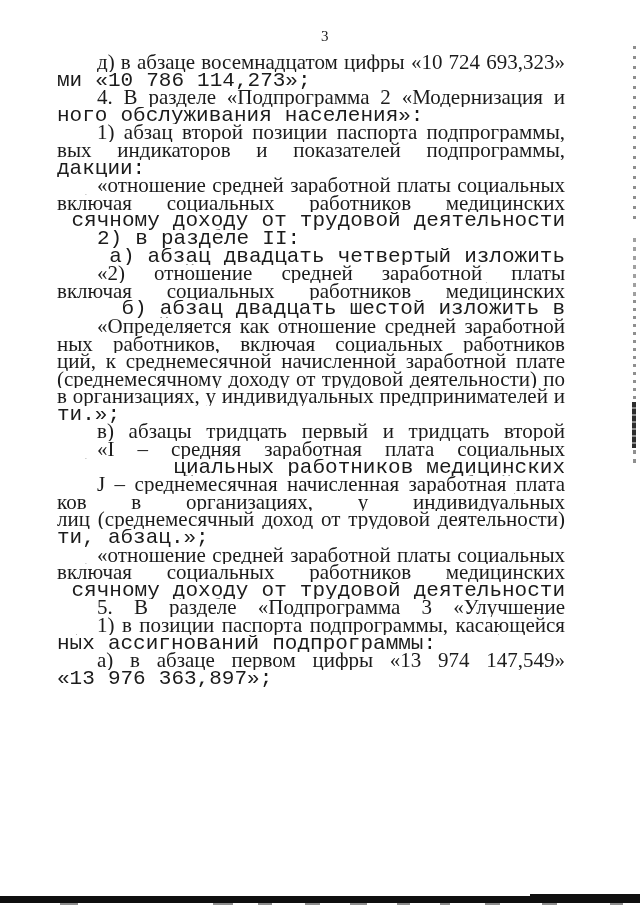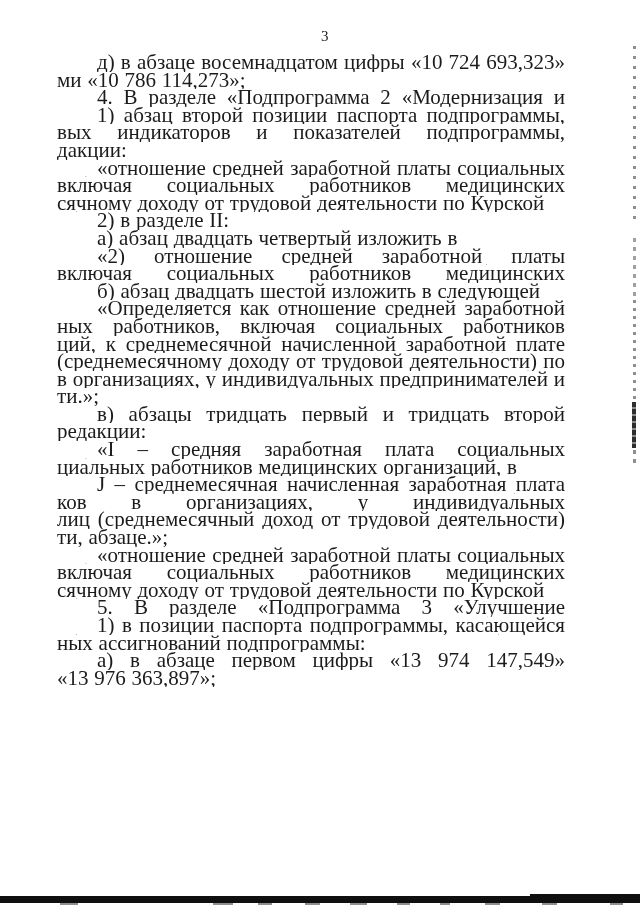--- a/index.html
+++ b/index.html
@@ -30,21 +30,21 @@
   .para { margin: 0; }
   .para.gap { }
   .line {
     height: 17.6px;
     overflow: hidden;
     text-align: justify;
     text-align-last: justify;
     word-spacing: 0.5px;
   }
   .line.first { text-indent: 40px; }
-  .line.last  { text-align: left; text-align-last: left; }
+  .line.last  { text-align: right; text-align-last: left; font-family: Liberation Mono, monospace; }
 
   
   .edge-strip {
     position: absolute;
     width: 3px; left: 633px;
   }
   .edge-a {
     top: 46px; height: 174px;
     background: repeating-linear-gradient(to bottom,
       var(--dashGray) 0 3px, transparent 3px 10px);
@@ -96,20 +96,21 @@
 
   <div class="pagenum">3</div>
 
   <div class="content" id="content">
       <div class="para">
         <div class="line first">д) в абзаце восемнадцатом цифры «10 724 693,323» заменить цифра-</div>
         <div class="line last">ми «10 786 114,273»;</div>
       </div>
       <div class="para gap">
         <div class="line first">4. В разделе «Подпрограмма 2 «Модернизация и развитие социаль-</div>
+        <div class="line last">ного обслуживания населения»:</div>
       </div>
       <div class="para">
         <div class="line first">1) абзац второй позиции паспорта подпрограммы, касающейся целе-</div>
         <div class="line">вых индикаторов и показателей подпрограммы, изложить в следующей ре-</div>
         <div class="line last">дакции:</div>
       </div>
       <div class="para">
         <div class="line first">«отношение средней заработной платы социальных работников,</div>
         <div class="line">включая социальных работников медицинских организаций, к среднеме-</div>
         <div class="line last">сячному доходу от трудовой деятельности по Курской области;»;</div>
@@ -130,31 +131,30 @@
       <div class="para">
         <div class="line first">«Определяется как отношение средней заработной платы социаль-</div>
         <div class="line">ных работников, включая социальных работников медицинских организа-</div>
         <div class="line">ций, к среднемесячной начисленной заработной плате наемных работников</div>
         <div class="line">(среднемесячному доходу от трудовой деятельности) по Курской облас-</div>
         <div class="line">в организациях, у индивидуальных предпринимателей и физических лиц</div>
         <div class="line last">ти.»;</div>
       </div>
       <div class="para">
         <div class="line first">в) абзацы тридцать первый и тридцать второй изложить в следующей</div>
-        <div class="line last">редакции:</div>
       </div>
       <div class="para">
         <div class="line first">«I – средняя заработная плата социальных работников, включая со-</div>
         <div class="line last">циальных работников медицинских организаций, в отчетном году, рублей;</div>
       </div>
       <div class="para">
         <div class="line first">J – среднемесячная начисленная заработная плата наемных работни-</div>
         <div class="line">ков в организациях, у индивидуальных предпринимателей и физических</div>
         <div class="line">лиц (среднемесячный доход  от трудовой деятельности) по Курской облас-</div>
-        <div class="line last">ти, абзаце.»;</div>
+        <div class="line last">ти, абзац.»;</div>
       </div>
       <div class="para">
         <div class="line first">«отношение средней заработной платы социальных работников,</div>
         <div class="line">включая социальных работников медицинских организаций, к среднеме-</div>
         <div class="line last">сячному доходу от трудовой деятельности по Курской области;».</div>
       </div>
       <div class="para gap">
         <div class="line first">5. В разделе «Подпрограмма 3 «Улучшение демографической ситуа-</div>
       </div>
       <div class="para">

